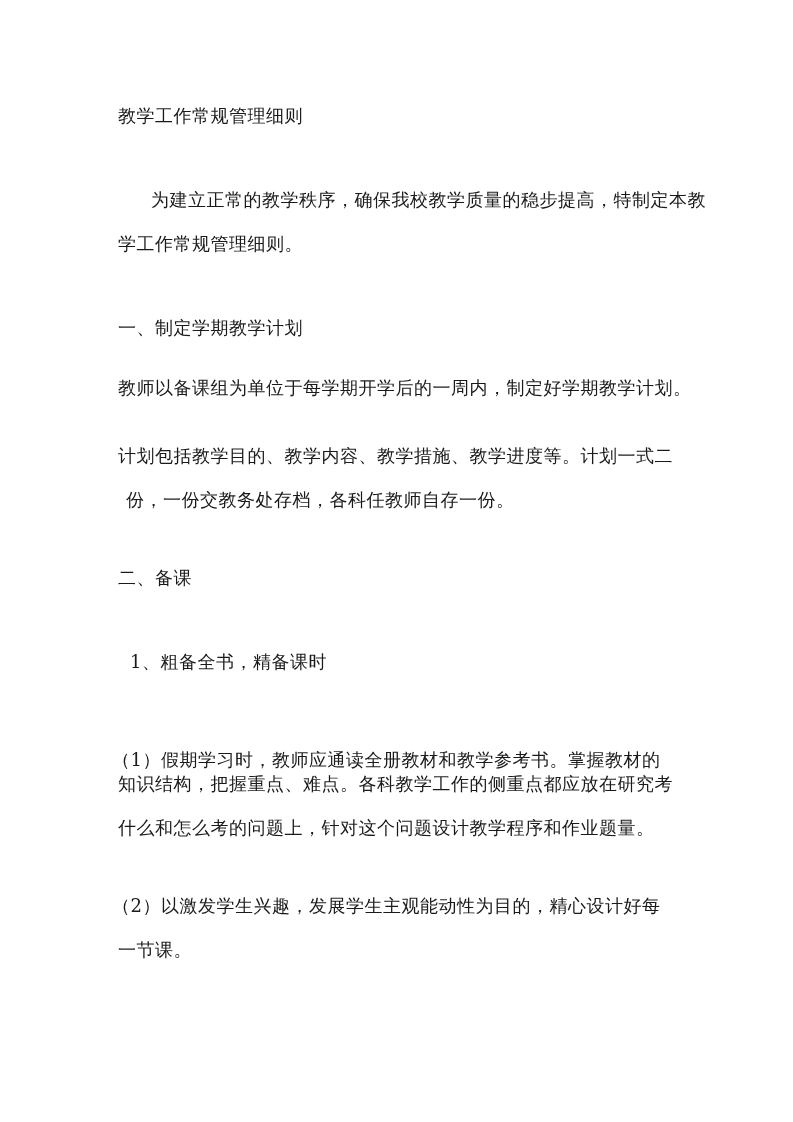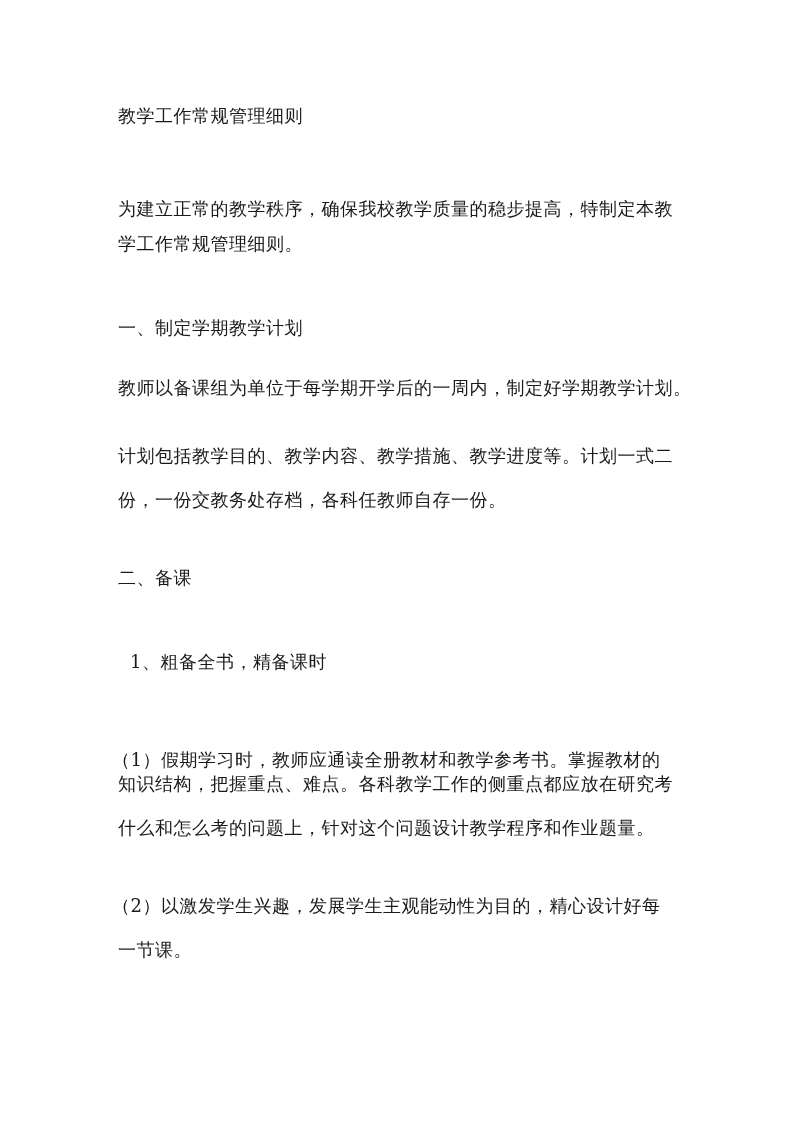--- a/index.html
+++ b/index.html
@@ -35,28 +35,28 @@
       left: 112px;
     }
   </style>
 </head>
 <body>
 
 <div class="page">
 
   <div class="line" style="top:104px;">教学工作常规管理细则</div>
 
-  <div class="line" style="top:197px;">为建立正常的教学秩序，确保我校教学质量的稳步提高，特制定本教</div>
+  <div class="line" style="top:188px;margin-left:33px;">为建立正常的教学秩序，确保我校教学质量的稳步提高，特制定本教</div>
   <div class="line" style="top:232px;">学工作常规管理细则。</div>
 
   <div class="line" style="top:316px;">一、制定学期教学计划</div>
 
   <div class="line" style="top:376px;">教师以备课组为单位于每学期开学后的一周内，制定好学期教学计划。</div>
   <div class="line" style="top:444px;">计划包括教学目的、教学内容、教学措施、教学进度等。计划一式二</div>
-  <div class="line" style="top:488px;">份，一份交教务处存档，各科任教师自存一份。</div>
+  <div class="line" style="top:488px;margin-left:8px;">份，一份交教务处存档，各科任教师自存一份。</div>
 
   <div class="line" style="top:566px;">二、备课</div>
 
   <div class="line" style="top:650px;margin-left:12px;">1、粗备全书，精备课时</div>
 
   <div class="line indent-paren" style="top:748px;">（1）假期学习时，教师应通读全册教材和教学参考书。掌握教材的</div>
   <div class="line" style="top:772px;">知识结构，把握重点、难点。各科教学工作的侧重点都应放在研究考</div>
   <div class="line" style="top:816px;">什么和怎么考的问题上，针对这个问题设计教学程序和作业题量。</div>
 
   <div class="line indent-paren" style="top:894px;">（2）以激发学生兴趣，发展学生主观能动性为目的，精心设计好每</div>

